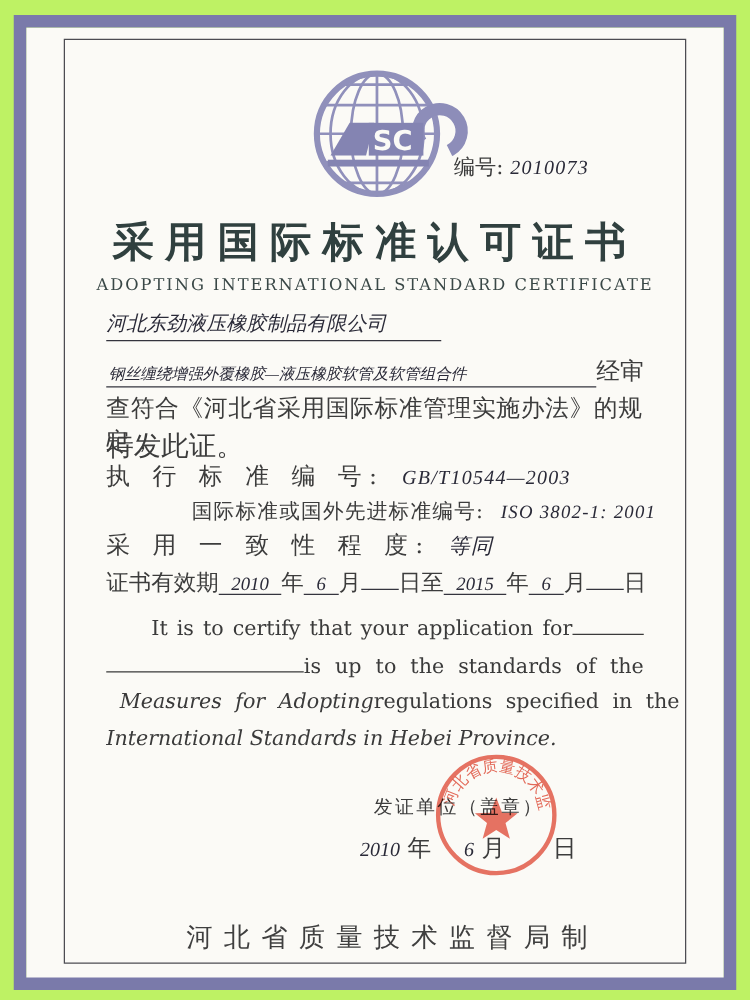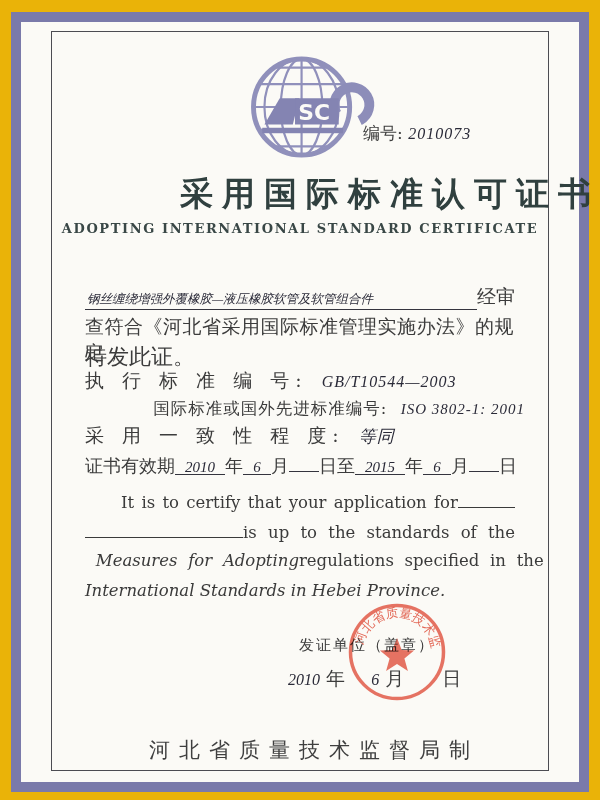--- a/index.html
+++ b/index.html
@@ -1,35 +1,35 @@
 <!DOCTYPE html>
 <html><head>
 <meta charset="utf-8">
 <style>
   * { margin:0; padding:0; box-sizing:border-box; }
   html,body { width:600px; height:800px; }
   body { font-family:"DejaVu Serif","Liberation Serif",serif; background:#e9e6de; }
 
-  .page { position:relative; width:600px; height:800px; background:#eab308; overflow:hidden; }
+  .page { position:relative; width:600px; height:800px; background:#bef264; overflow:hidden; }
   .paper-inner { position:absolute; left:21px; top:22px; right:21px; bottom:8px; background:#fbfaf6; }
   .border-purple { position:absolute; left:11px; top:12px; right:11px; bottom:8px; border:10px solid #7a7aaa; }
   .border-thin { position:absolute; left:51px; top:31px; right:51px; bottom:29px; border:1.5px solid #4c4c52; }
 
   .hw { font-family:cursive; font-style:italic; color:#2a2a38; }
   .cjk { color:#3c3c3c; }
 
   .logo { position:absolute; left:235px; top:48px; width:155px; height:118px; }
 
   .number-line { position:absolute; left:363px; top:122px; font-size:17px; color:#3c3c3c; white-space:nowrap; }
   .number-line .hw { font-size:16px; letter-spacing:1px; }
 
-  .title { position:absolute; left:0; top:172px; width:100%; text-align:right;
+  .title { position:absolute; left:0; top:172px; width:100%; text-align:center;
            font-size:33px; font-weight:bold; letter-spacing:9px; color:#30403f; }
   .subtitle { position:absolute; left:0; top:221px; width:100%; text-align:center;
-              font-size:13px; letter-spacing:1.6px; color:#394746;font-weight:bold; }
+              font-size:13px; letter-spacing:1.6px; color:#394746; }
 
   .company { position:absolute; left:85px; top:249px; width:268px; border-bottom:1.5px solid #34343e;
              font-size:16px; padding-bottom:2px; white-space:nowrap; }
 
   .para1 { position:absolute; left:85px; top:284px; width:430px; font-size:19px; display:flex; align-items:baseline; }
   .para1 .indent { padding-left:38px; white-space:nowrap; }
   .para1 .product { flex:1; border-bottom:1.5px solid #34343e; font-size:12.5px; white-space:nowrap;
                     overflow:hidden; padding:0 2px 1px 2px; }
   .para2 { position:absolute; left:85px; top:314px; width:440px; font-size:19px; letter-spacing:0.5px; }
   .para3 { position:absolute; left:85px; top:342px; width:430px; font-size:22px; }
@@ -97,20 +97,21 @@
   </svg>
 
   <div class="number-line">
     <span class="cjk">编号:</span>
     <span class="hw">2010073</span>
   </div>
 
   <div class="title">采用国际标准认可证书</div>
   <div class="subtitle">ADOPTING INTERNATIONAL STANDARD CERTIFICATE</div>
 
+  <div class="company hw">河北东劲液压橡胶制品有限公司</div>
 
   <div class="para1">
     <span class="product hw">钢丝缠绕增强外覆橡胶—液压橡胶软管及软管组合件</span>
     <span class="cjk">经审</span>
   </div>
   <div class="para2 cjk">查符合《河北省采用国际标准管理实施办法》的规定，</div>
   <div class="para3 cjk">特发此证。</div>
 
   <div class="field field-0 cjk">
     <span class="label">执 行 标 准 编 号:</span>

